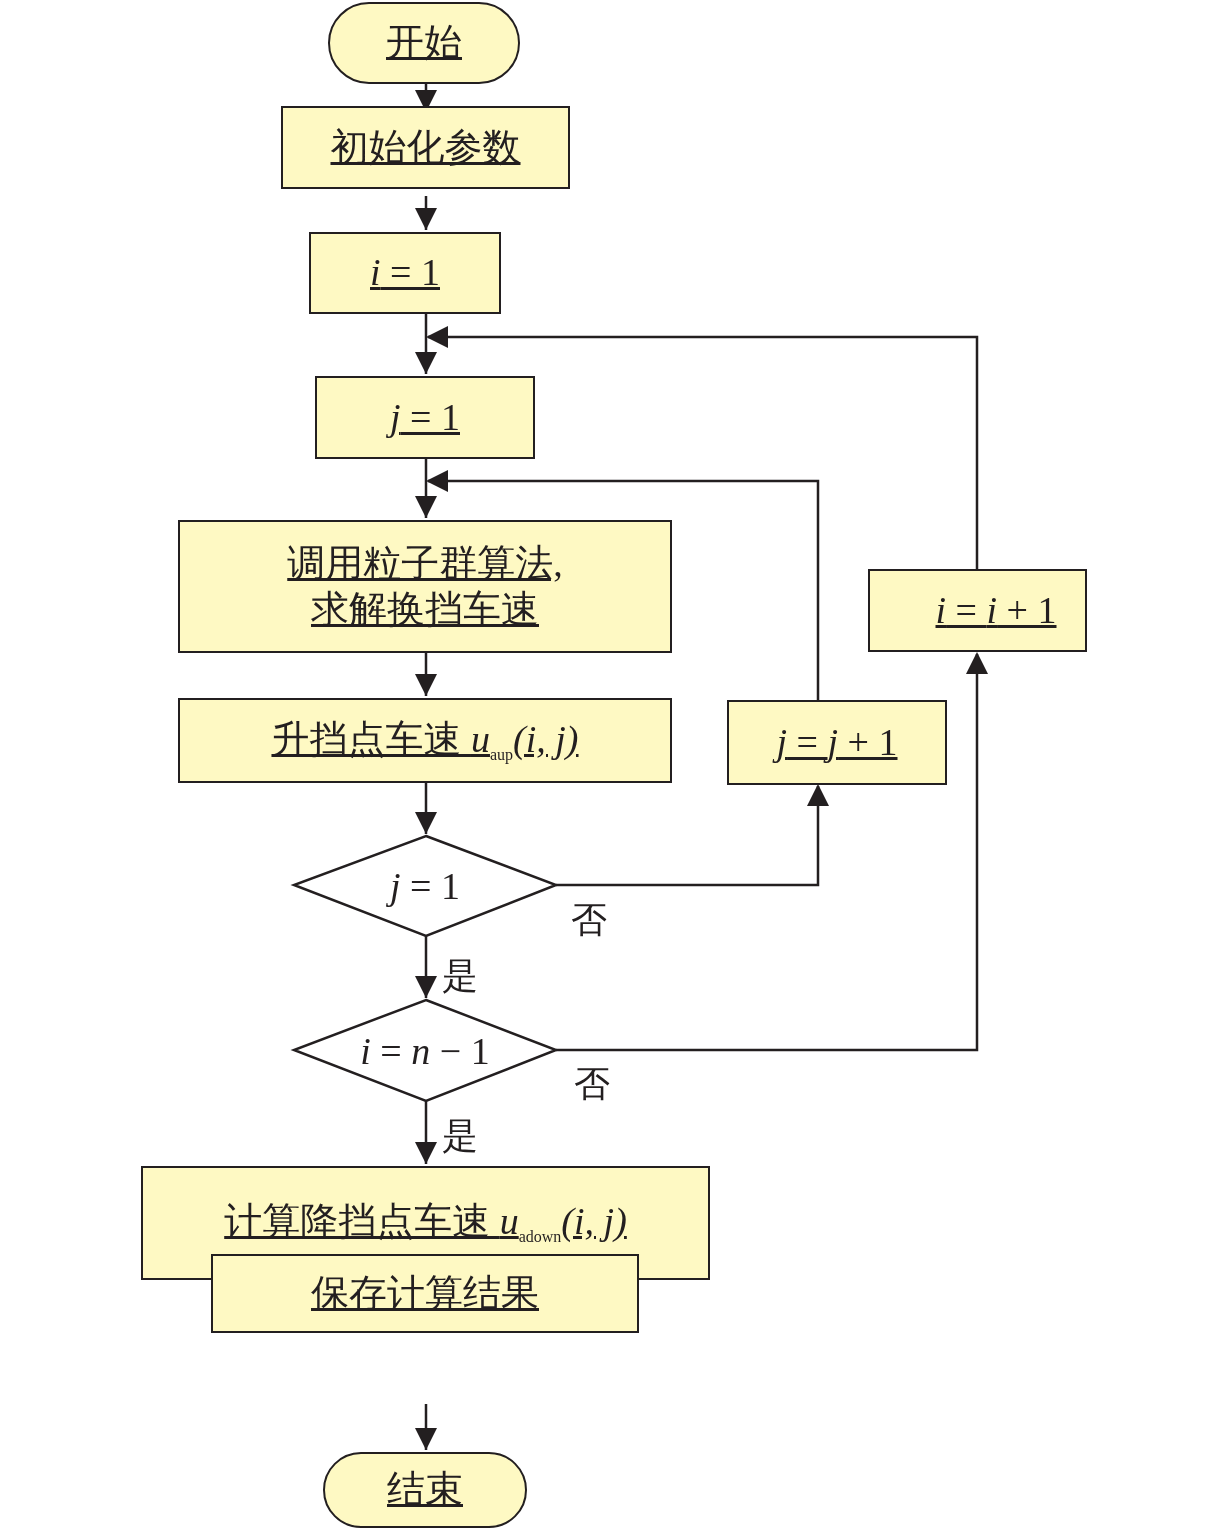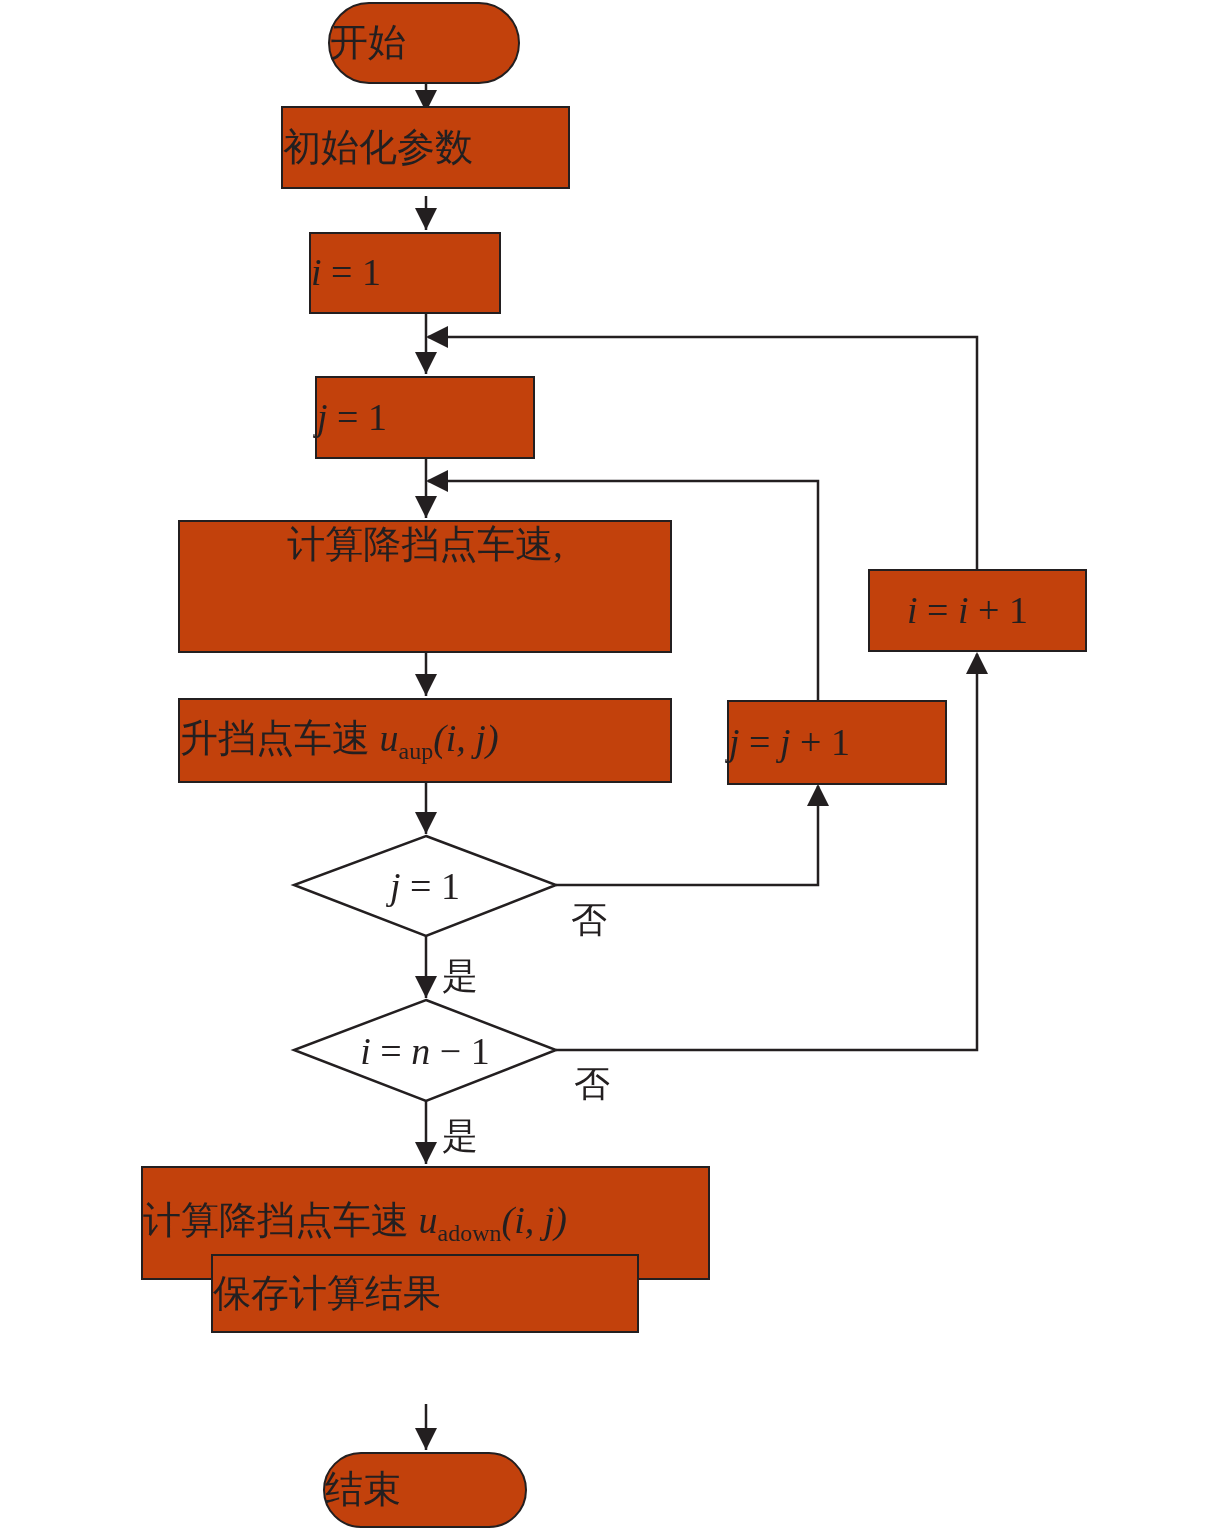--- a/index.html
+++ b/index.html
@@ -1,26 +1,26 @@
 <!DOCTYPE html>
 <html><head>
 <meta charset="utf-8">
 <style>
   html, body { margin:0; padding:0; background:#ffffff; }
   body { width:1228px; height:1530px; position:relative; overflow:hidden;
          font-family:"Liberation Serif","DejaVu Serif",serif; color:#231f20; }
   svg.lines { position:absolute; left:0; top:0; }
-  .node { position:absolute; box-sizing:border-box; border:2.5px solid #231f20; background:#c2410c;
-          display:flex; align-items:center; text-align:center;
-          font-size:38px; line-height:1.2; }
+  .node { position:absolute; box-sizing:border-box; border:2.5px solid #231f20; background:#fef9c3;
+          display:flex; align-items:center; justify-content:center; text-align:center;
+          font-size:38px; line-height:1.2;text-decoration:underline; }
   .term { border-radius:42px; }
   .lbl { position:absolute; font-size:36px; }
   .dtext { position:absolute; display:flex; align-items:center; justify-content:center; font-size:38px; }
   i { font-style:italic; }
-  sub { font-size:24px; vertical-align:-8px; }
+  sub { font-size:16px; vertical-align:-8px; }
 </style>
 </head>
 <body>
 
 <svg class="lines" width="1228" height="1530">
   <defs>
     <marker id="ah" markerWidth="10" markerHeight="10" refX="9" refY="5" orient="auto" markerUnits="userSpaceOnUse" viewBox="0 0 10 10">
       <path d="M0,0 L10,5 L0,10 z" fill="#231f20"></path>
     </marker>
   </defs>
@@ -70,21 +70,22 @@
 
 <div class="node" style="left:309px;top:232px;width:192px;height:82px;">
     <span><i>i</i><span> = 1</span></span>
   </div>
 
 <div class="node" style="left:315px;top:376px;width:220px;height:83px;">
     <span><i>j</i><span> = 1</span></span>
   </div>
 
 <div class="node" style="left:178px;top:520px;width:494px;height:133px;flex-direction:column;">
-  <div>计算降挡点车速,</div>
+  <div>调用粒子群算法,</div>
+  <div>求解换挡车速</div>
 </div>
 
 <div class="node" style="left:178px;top:698px;width:494px;height:85px;">
     <span><span>升挡点车速 </span><i>u</i><sub>aup</sub><span style="font-style:italic">(i, j)</span></span>
   </div>
 
 <div class="dtext" style="left:294px;top:836px;width:262px;height:100px;">
     <span><i>j</i><span> = 1</span></span>
   </div>
 

